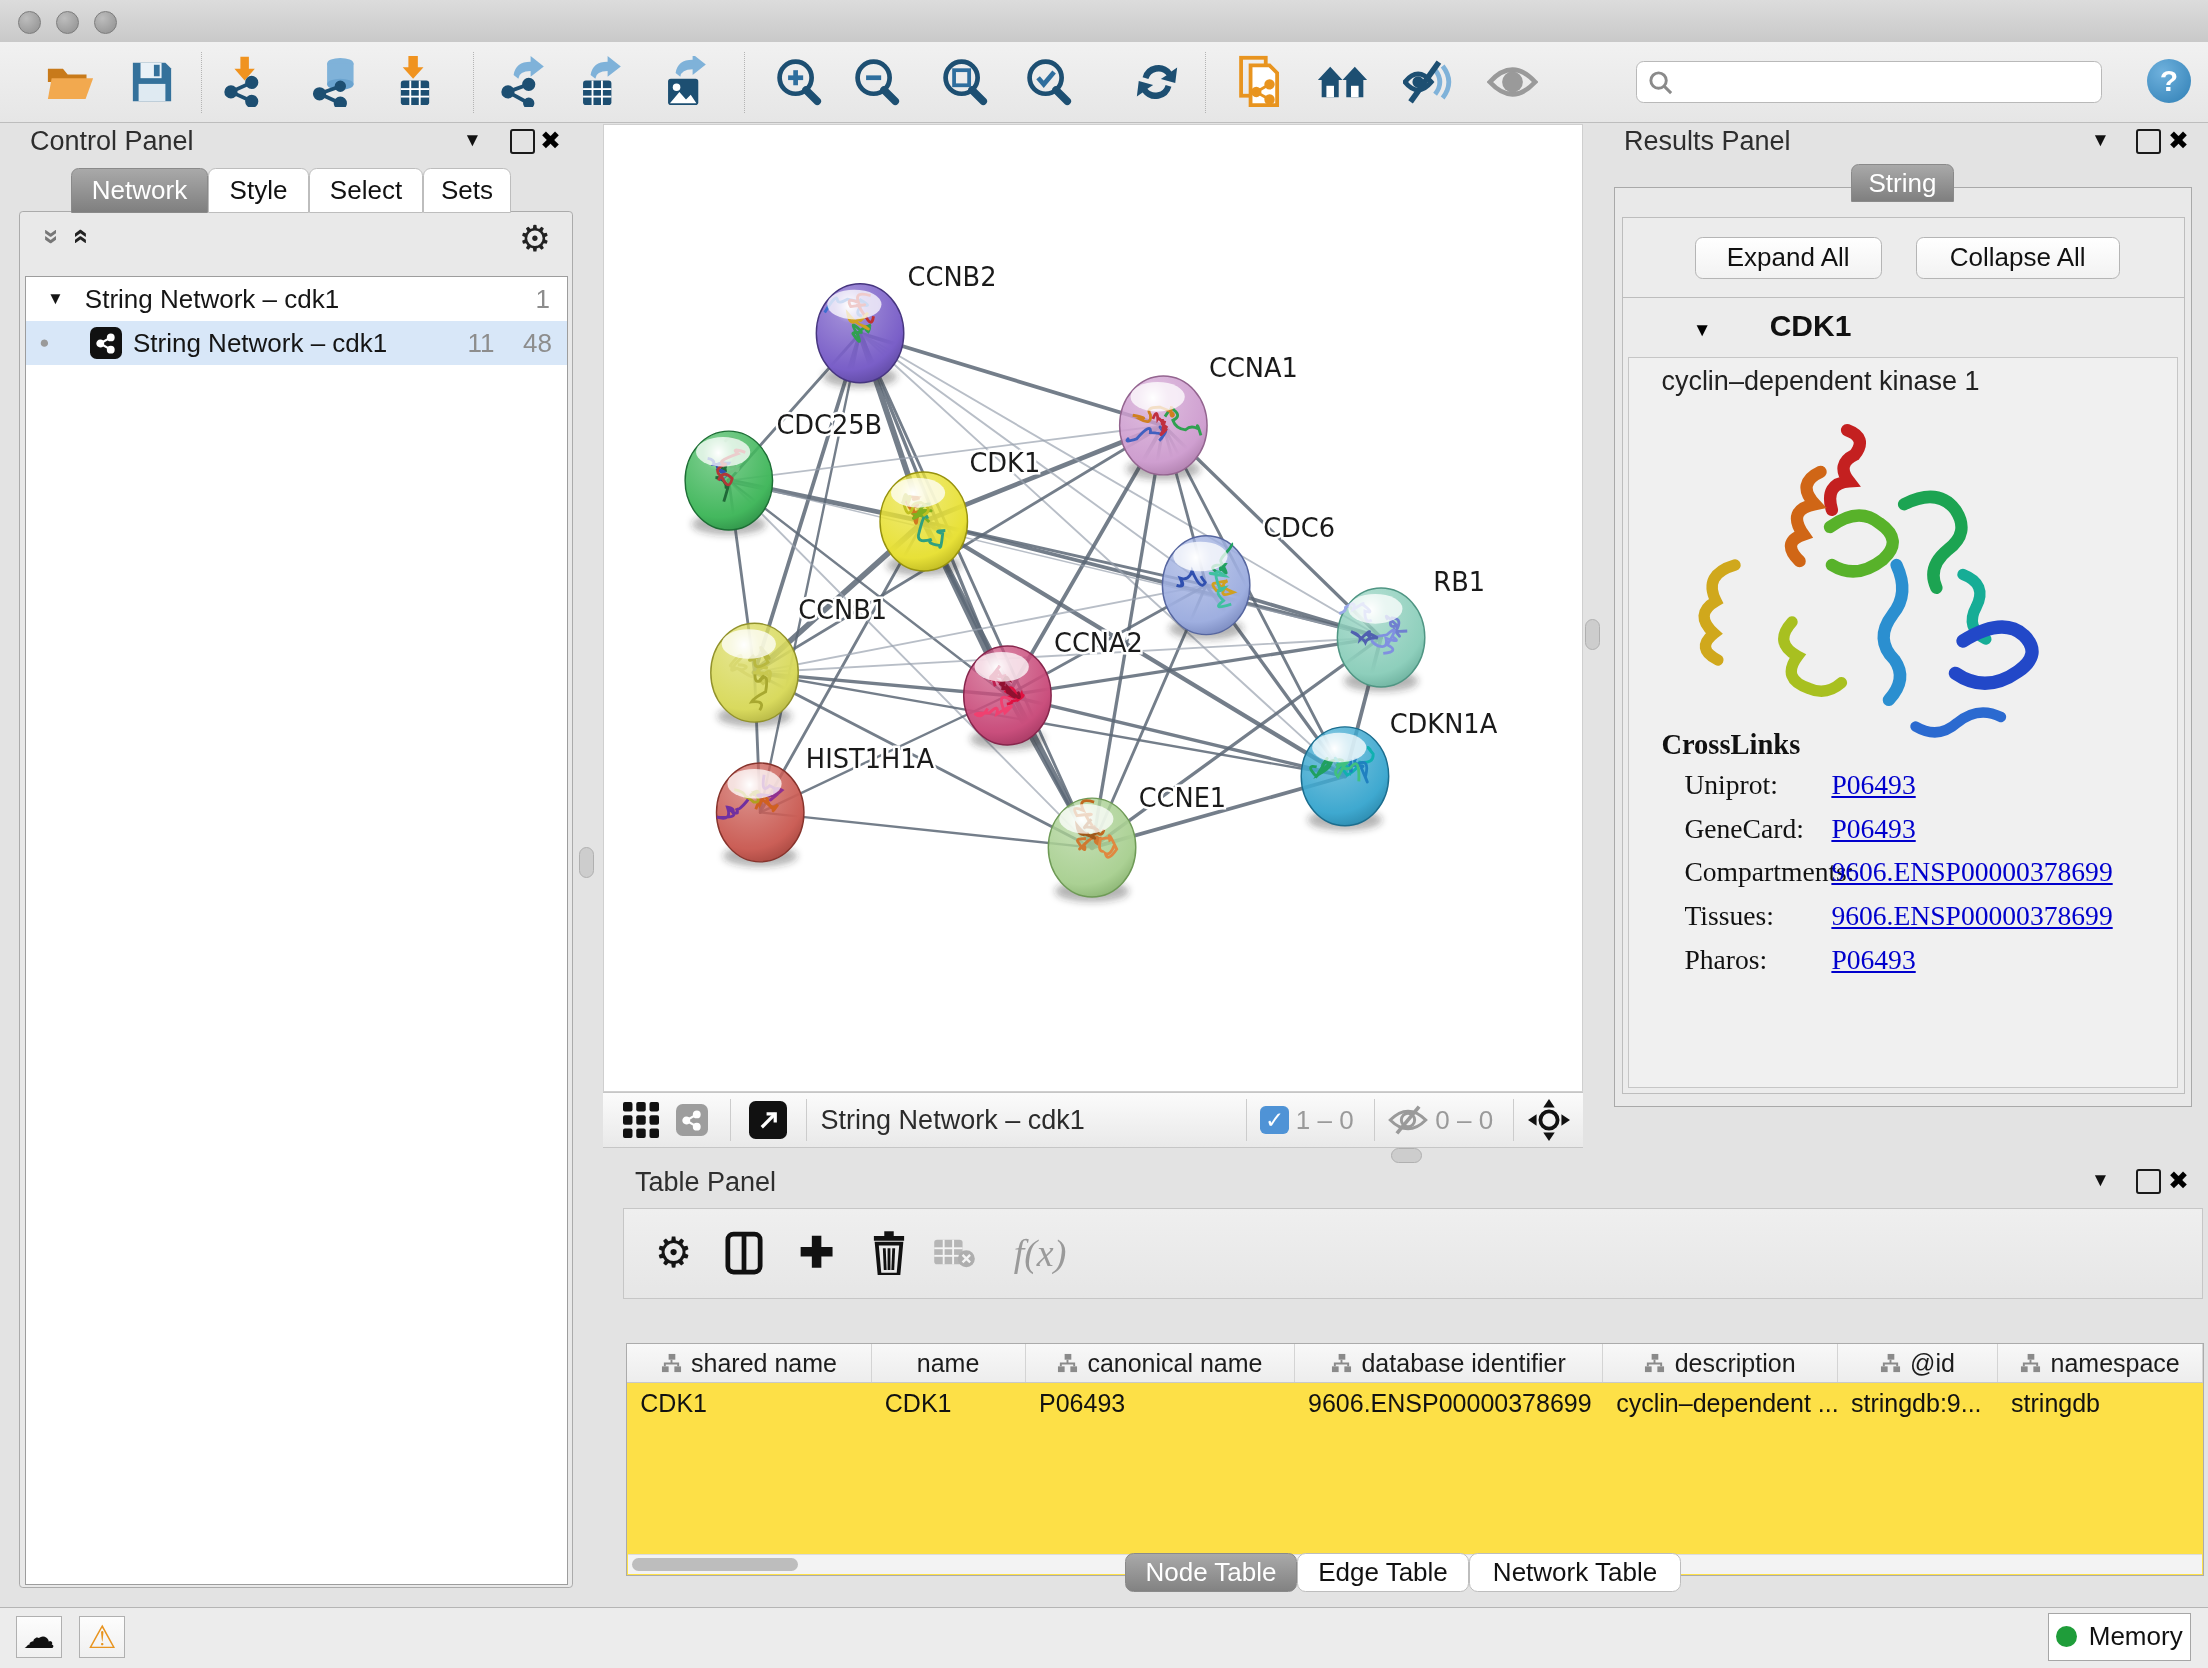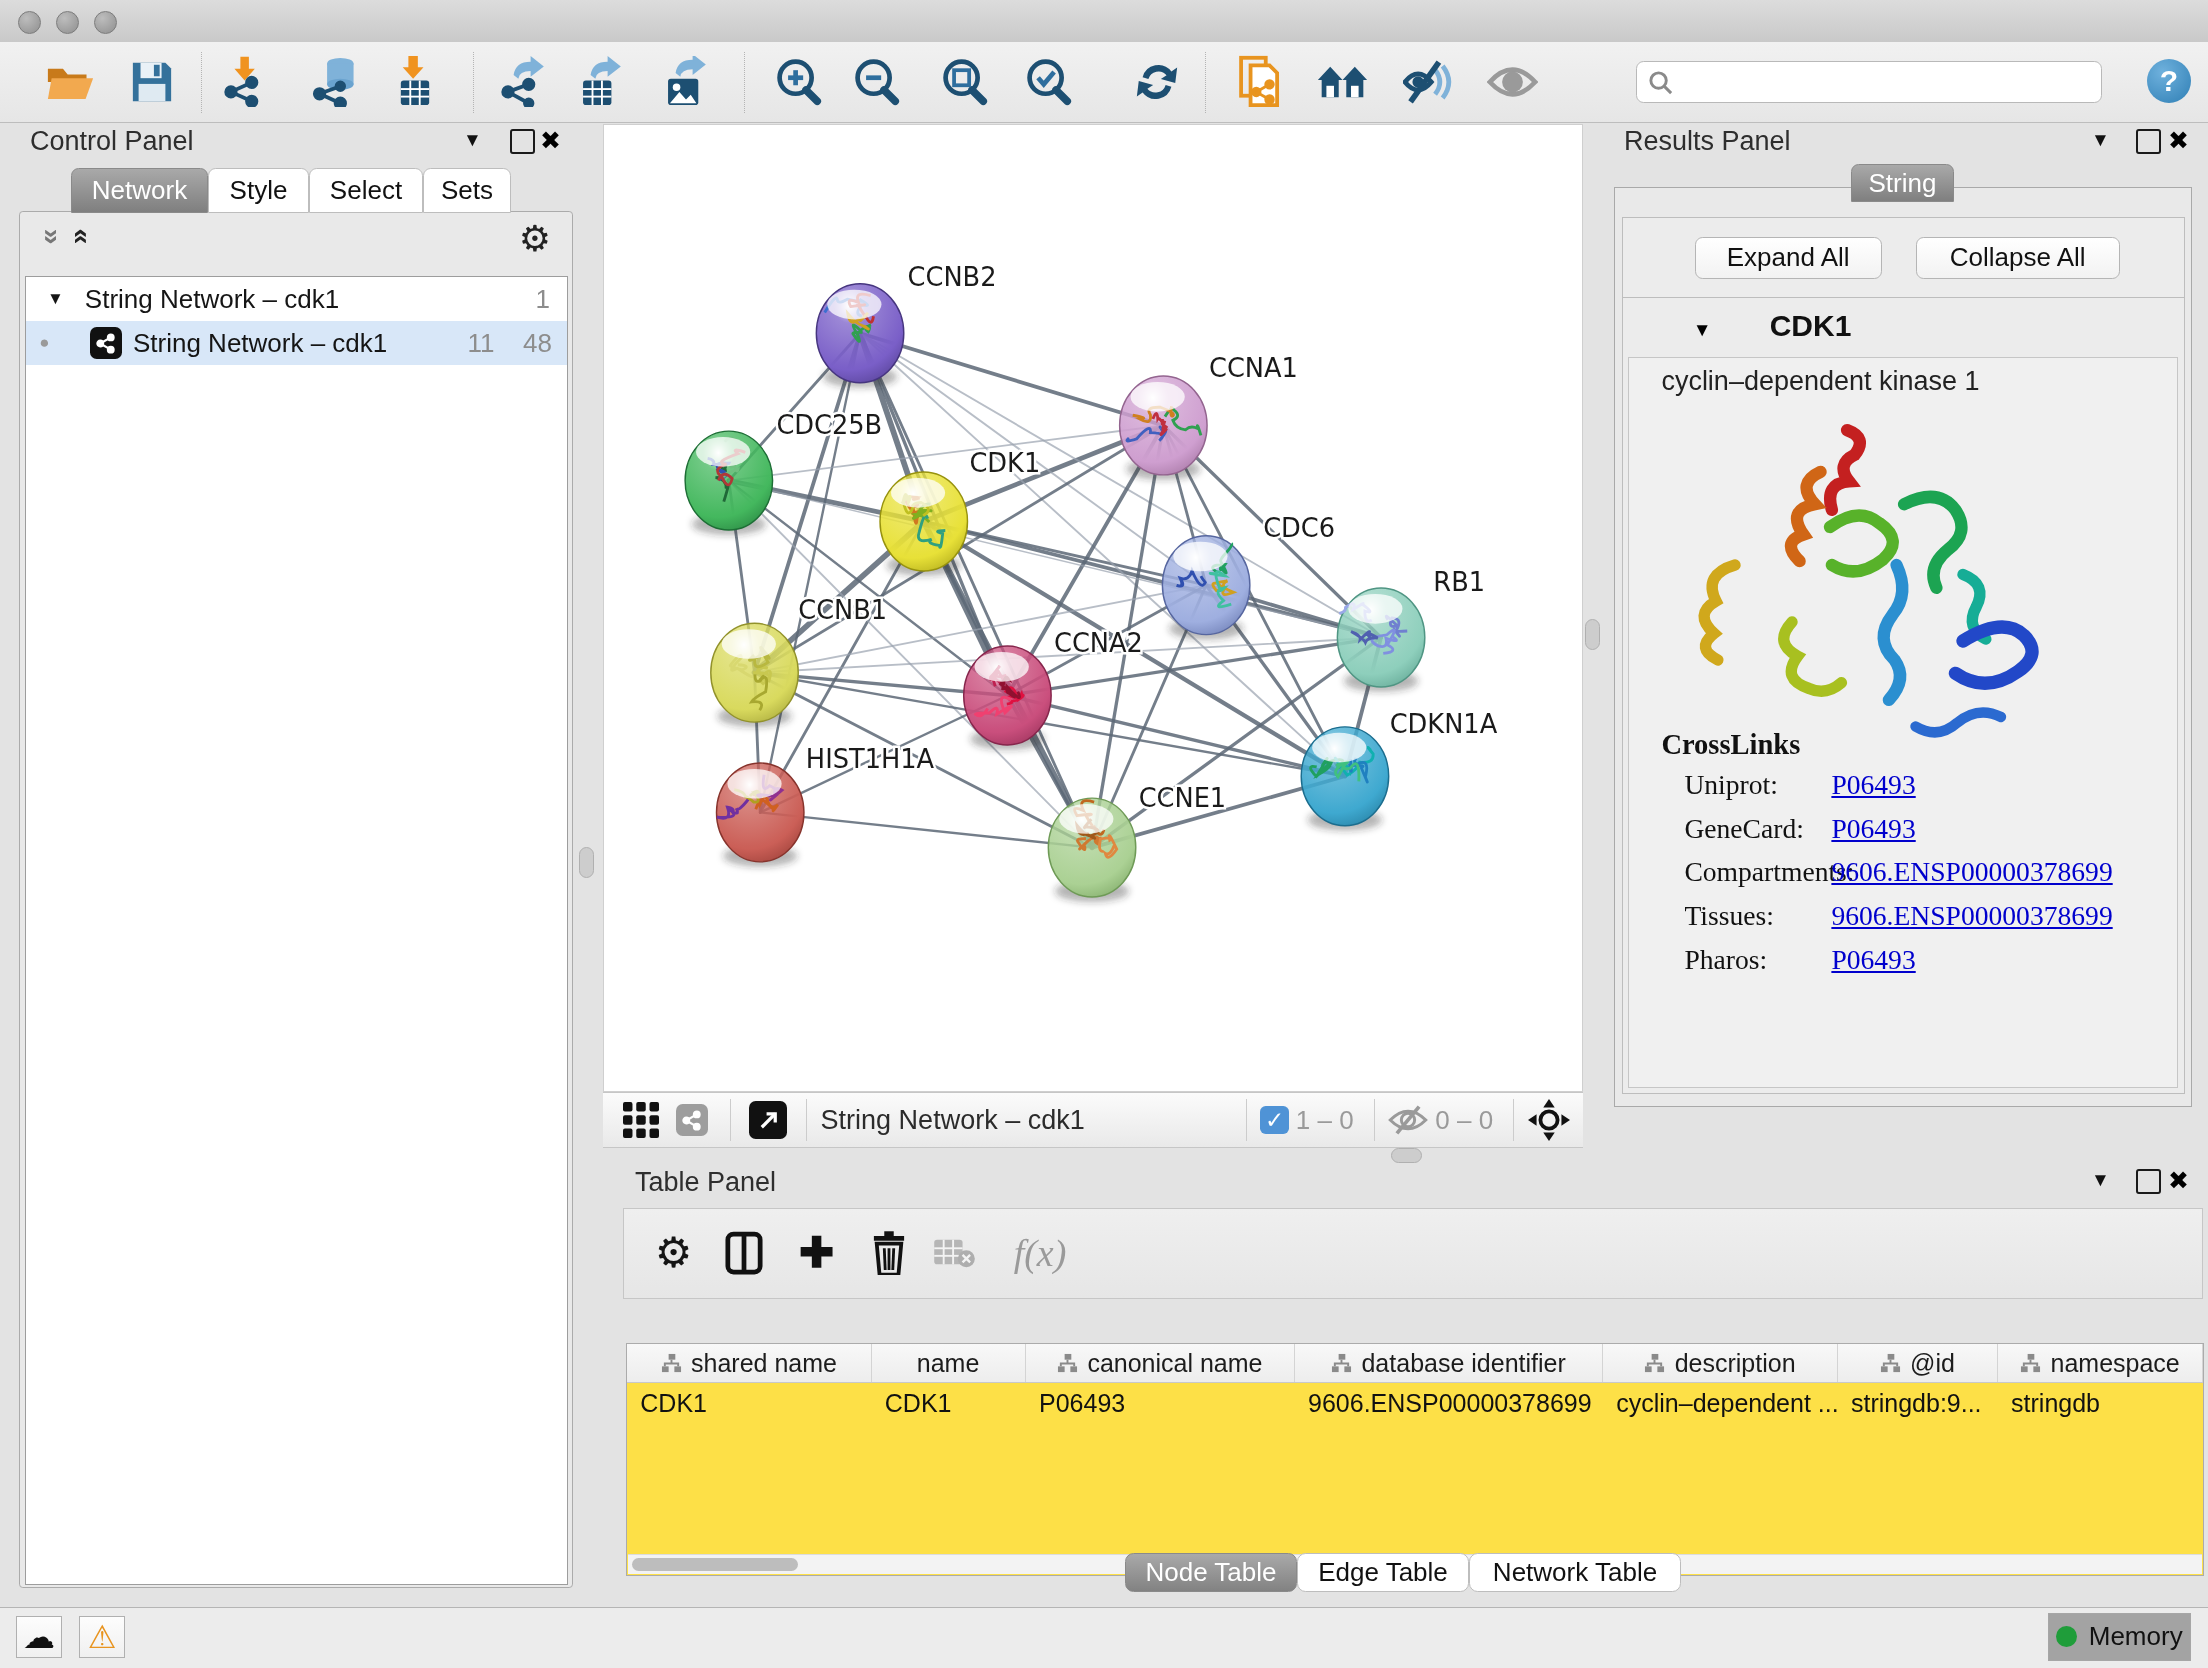--- a/index.html
+++ b/index.html
@@ -78,21 +78,21 @@
   .td{font-size:25px;color:#111;padding-left:13.3px;box-sizing:border-box;overflow:hidden;white-space:nowrap;}
   #tbl-hscroll{position:absolute;left:1px;bottom:1px;width:1574px;height:19px;background:#f3f3f3;border-top:1px solid #dcdcdc;}
   #tbl-thumb{position:absolute;left:3.8px;top:2.9px;width:166px;height:13.3px;border-radius:6.7px;background:#bdbdbd;}
   .bot-tab{position:absolute;top:1553px;height:39px;background:#fff;border:1px solid #bdbdbd;
     border-radius:8.6px;font-size:26px;color:#111;display:flex;align-items:center;justify-content:center;box-sizing:border-box;}
   .bot-tab.sel{background:linear-gradient(#a9a9a9,#828282);color:#fff;border-color:#8a8a8a;}
   
   #statusbar{left:0;top:1607px;width:2208px;height:61px;background:#ececec;border-top:1px solid #b5b5b5;}
   .sb-btn{position:absolute;top:7.6px;width:44px;height:40px;background:linear-gradient(#fdfdfd,#f0f0f0);
     border:1.9px solid #b0b0b0;display:flex;align-items:center;justify-content:center;}
-  #memory-btn{position:absolute;left:2048px;top:4.8px;width:141px;height:46px;background:#a3a3a3;
+  #memory-btn{position:absolute;left:2048px;top:4.8px;width:141px;height:46px;background:#ffffff;
     border:1.9px solid #a6a6a6;display:flex;align-items:center;justify-content:center;gap:11.4px;font-size:26px;color:#111;}
   .green-dot{width:21px;height:21px;border-radius:50%;background:#1f9d3a;}
   .splitter{position:absolute;background:#cdcdcd;border:1px solid #b0b0b0;border-radius:7.6px;}
   .chev{display:inline-block;font-size:28.5px;color:#777;font-weight:bold;}
 </style>
 </head>
 <body>
 
 <div id="titlebar" class="abs">
   <span class="tlight" style="left:18px"></span>

